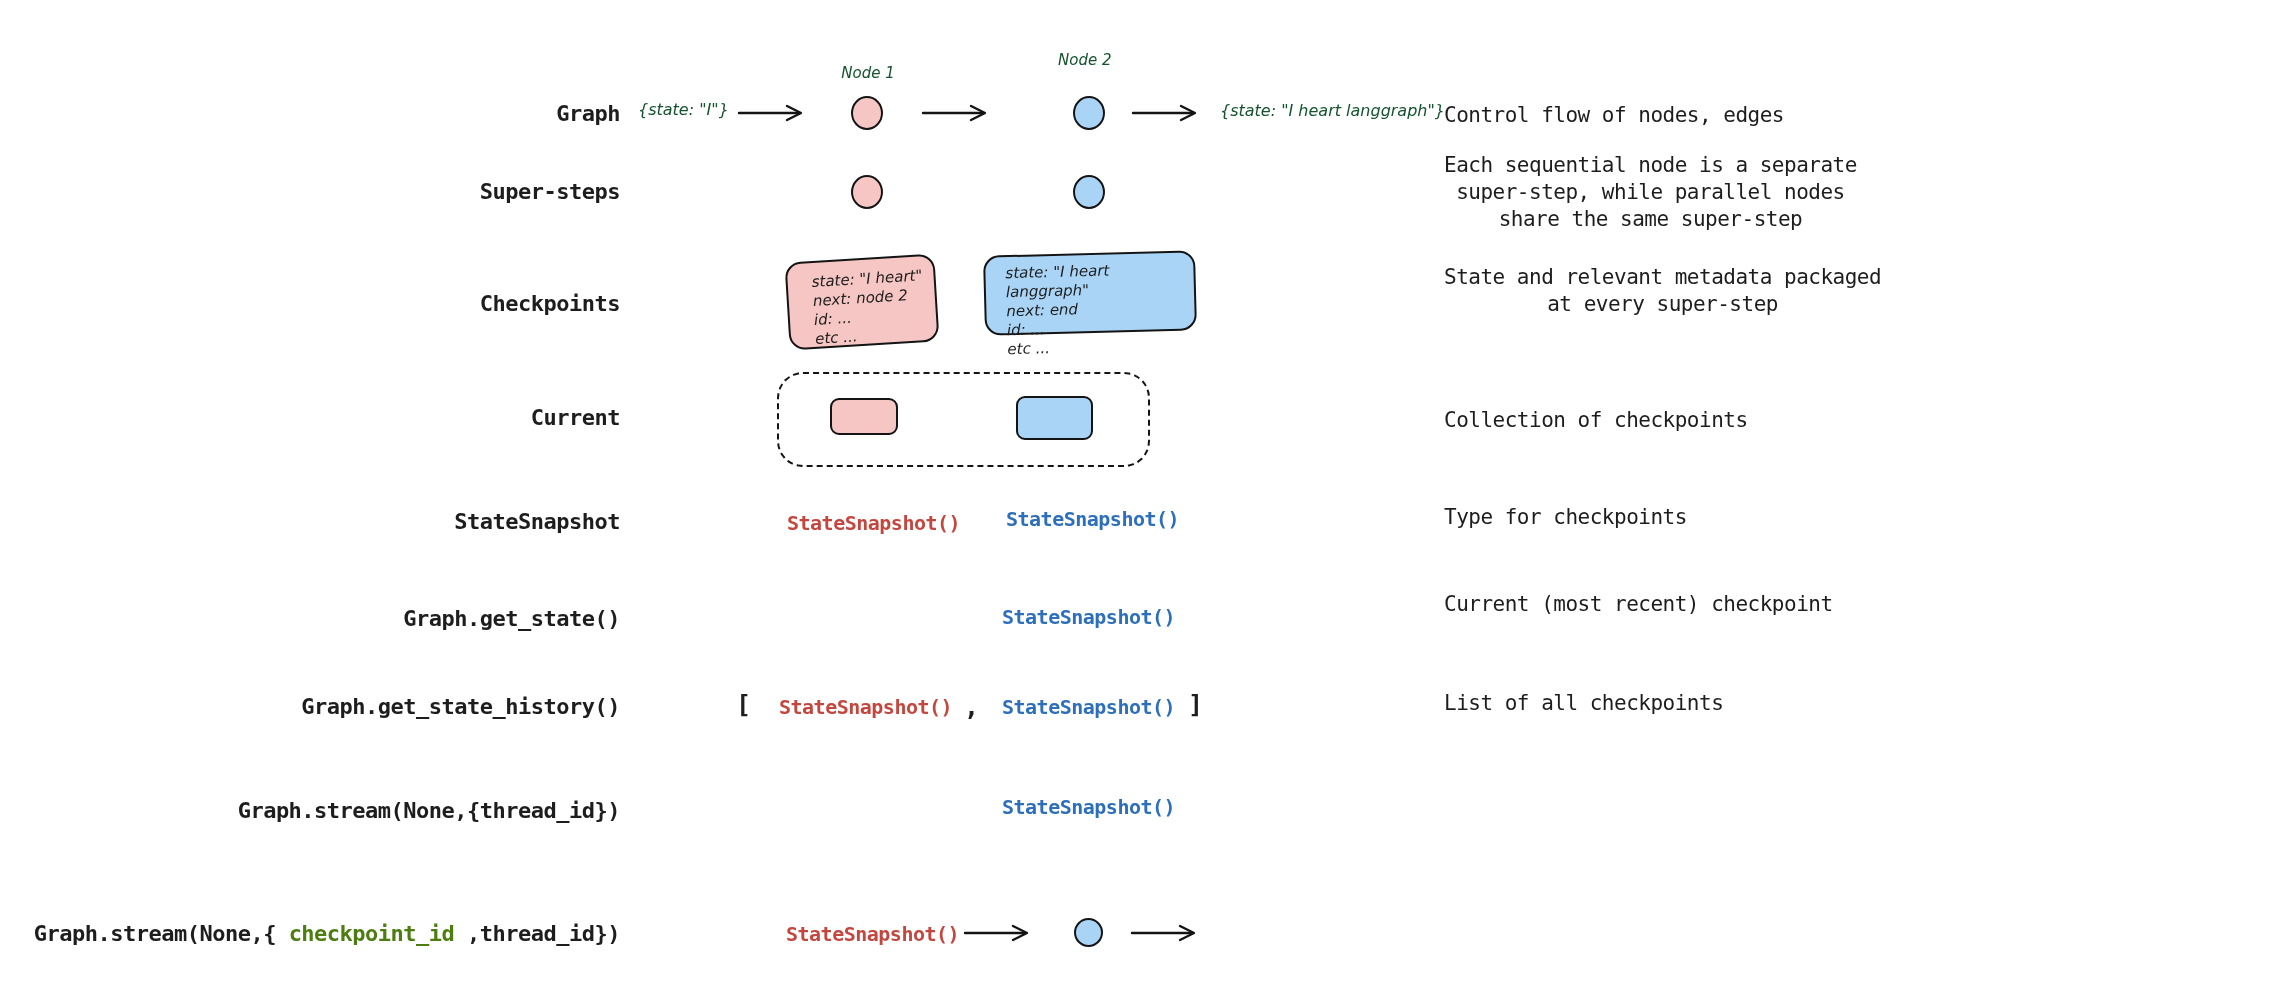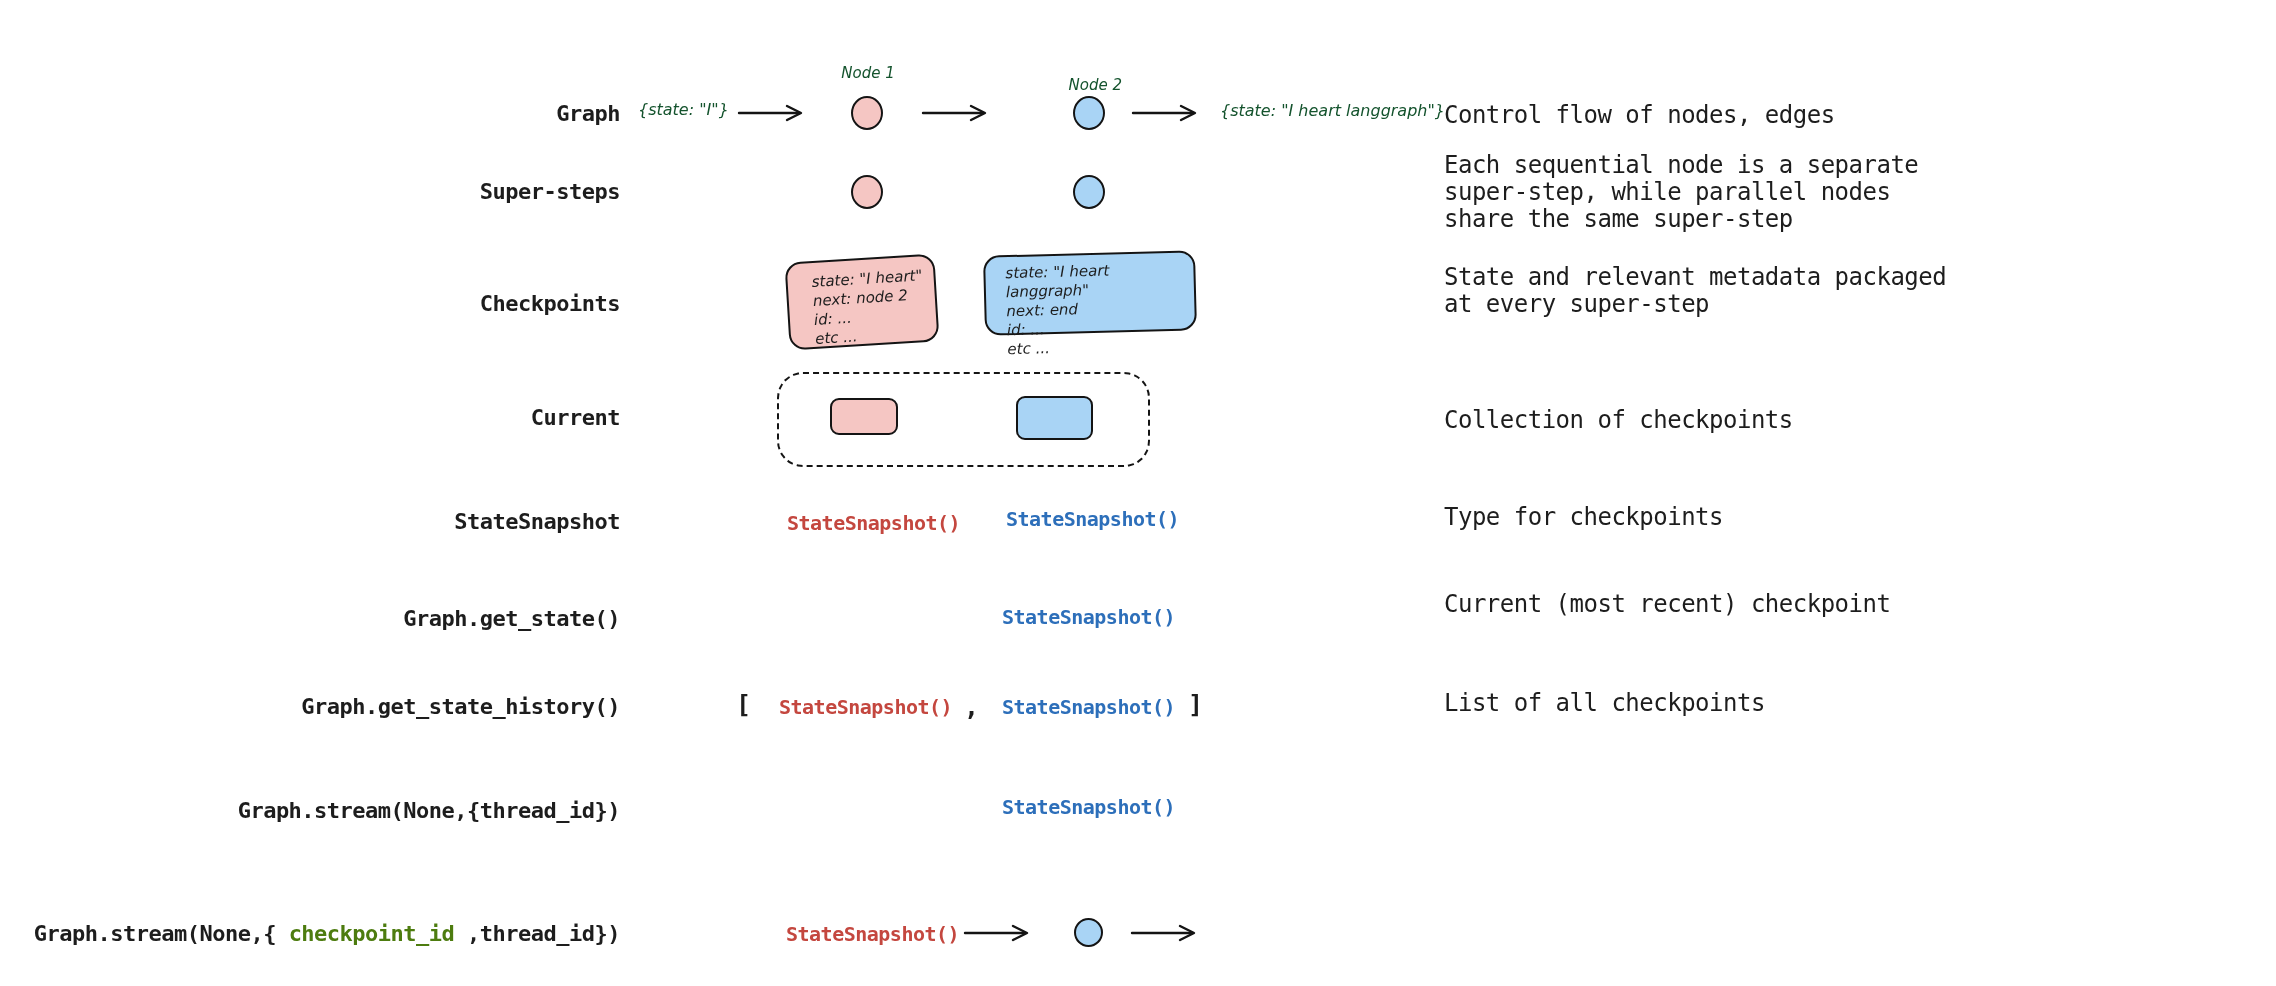--- a/index.html
+++ b/index.html
@@ -5,22 +5,22 @@
   html,body{margin:0;padding:0;background:#ffffff;}
   .canvas{position:relative;width:2276px;height:986px;background:#ffffff;overflow:hidden;
           font-family:"DejaVu Sans Mono","Liberation Mono",monospace;color:#1d1d1d;}
 
   
   .lbl{position:absolute;left:0;width:620px;text-align:right;font-size:22px;line-height:26px;
        font-weight:600;letter-spacing:-0.5px;white-space:pre;}
   .lbl .hl{color:#4d7c0f;}
 
   
-  .desc{position:absolute;left:1444px;font-size:24px;line-height:27px;font-weight:500;
-        letter-spacing:-0.5px;white-space:pre-line;}
+  .desc{position:absolute;left:1444px;font-size:21px;line-height:27px;font-weight:500;
+        letter-spacing:-0.5px;white-space:pre-line;text-align:center;}
 
   
   .hand{position:absolute;font-family:"DejaVu Sans","Liberation Sans",cursive,sans-serif;
         font-style:italic;font-size:16px;color:#14532d;white-space:pre;}
   .hand.small{font-size:15px;}
 
   
   .node{position:absolute;border:2.5px solid #141414;border-radius:50%;box-sizing:border-box;}
   .node.pink{background:#f5c6c3;}
   .node.blue{background:#a9d4f5;}
@@ -81,21 +81,21 @@
       </svg>
   </div>
   <div class="hand small" style="left:836px;top:64px;width:64px;text-align:center">Node 1</div>
   <div class="node pink" style="left:851px;top:96px;width:32px;height:34px"></div>
   <div class="arrow" style="left:921px;top:104px">
     <svg width="70" height="18" viewBox="0 0 70 18">
         <line x1="2" y1="9" x2="62" y2="9" stroke="#141414" stroke-width="2.4" stroke-linecap="round"></line>
         <path d="M50 2 L64 9 L50 16" fill="none" stroke="#141414" stroke-width="2.4" stroke-linecap="round" stroke-linejoin="round"></path>
       </svg>
   </div>
-  <div class="hand small" style="left:1058px;top:76px;width:64px;text-align:right">Node 2</div>
+  <div class="hand small" style="left:1058px;top:51px;width:64px;text-align:left">Node 2</div>
   <div class="node blue" style="left:1073px;top:96px;width:32px;height:34px"></div>
   <div class="arrow" style="left:1131px;top:104px">
     <svg width="70" height="18" viewBox="0 0 70 18">
         <line x1="2" y1="9" x2="62" y2="9" stroke="#141414" stroke-width="2.4" stroke-linecap="round"></line>
         <path d="M50 2 L64 9 L50 16" fill="none" stroke="#141414" stroke-width="2.4" stroke-linecap="round" stroke-linejoin="round"></path>
       </svg>
   </div>
   <div class="hand" style="left:1220px;top:101px">{state: "I heart langgraph"}</div>
 
   <div class="node pink" style="left:851px;top:175px;width:32px;height:34px"></div>

